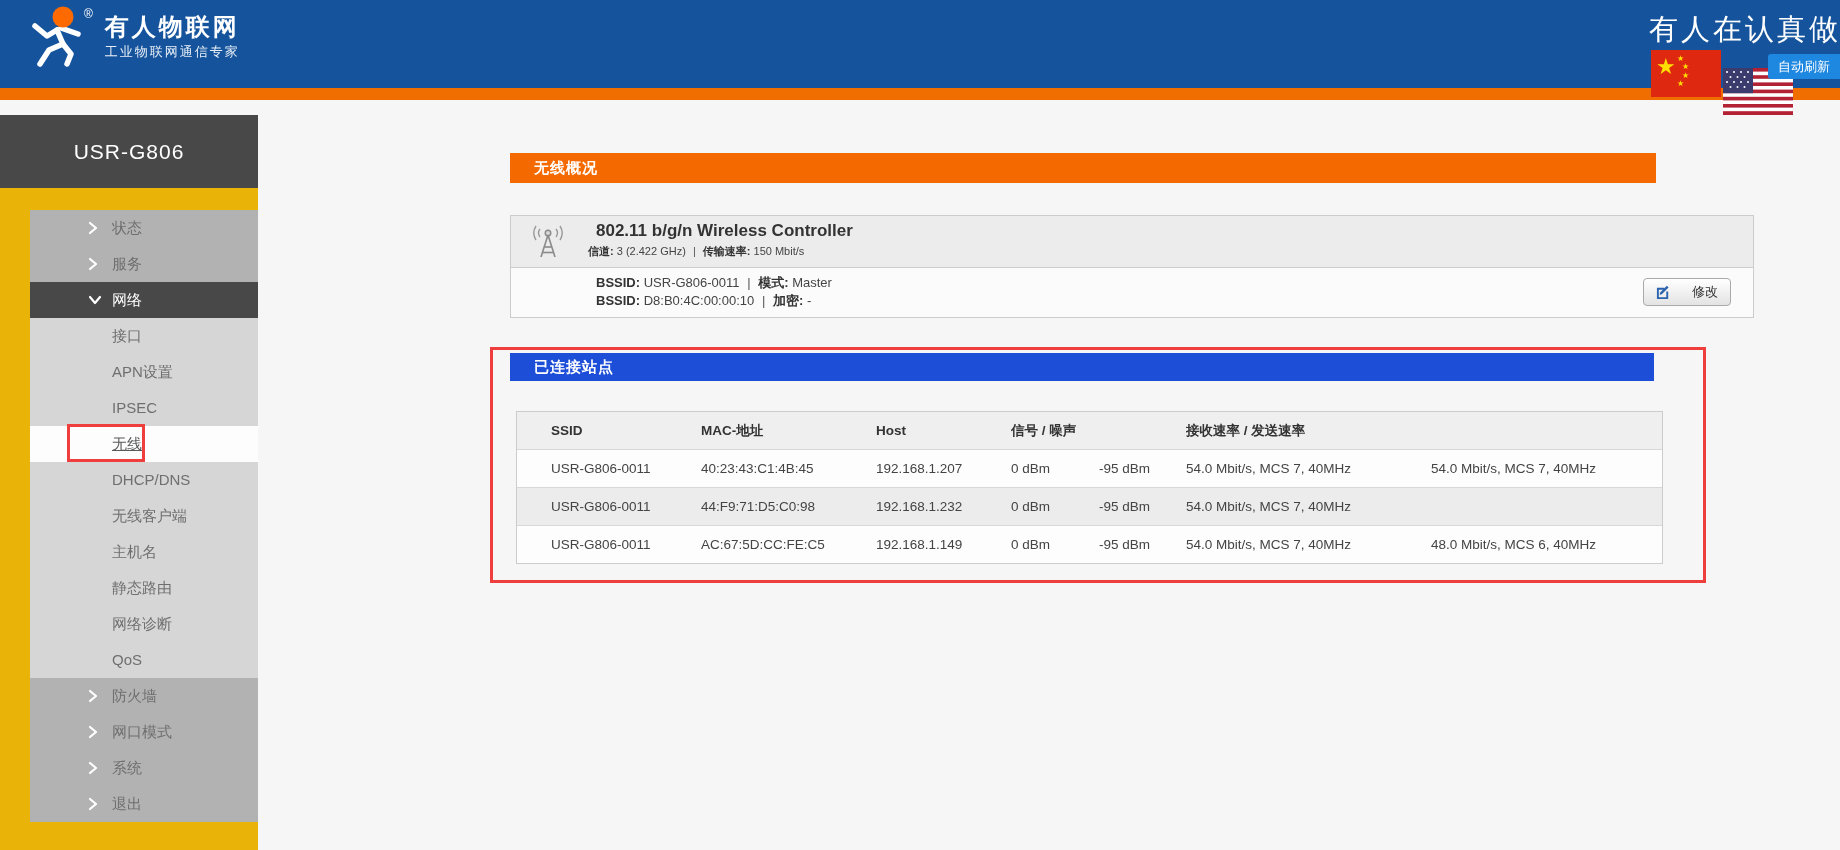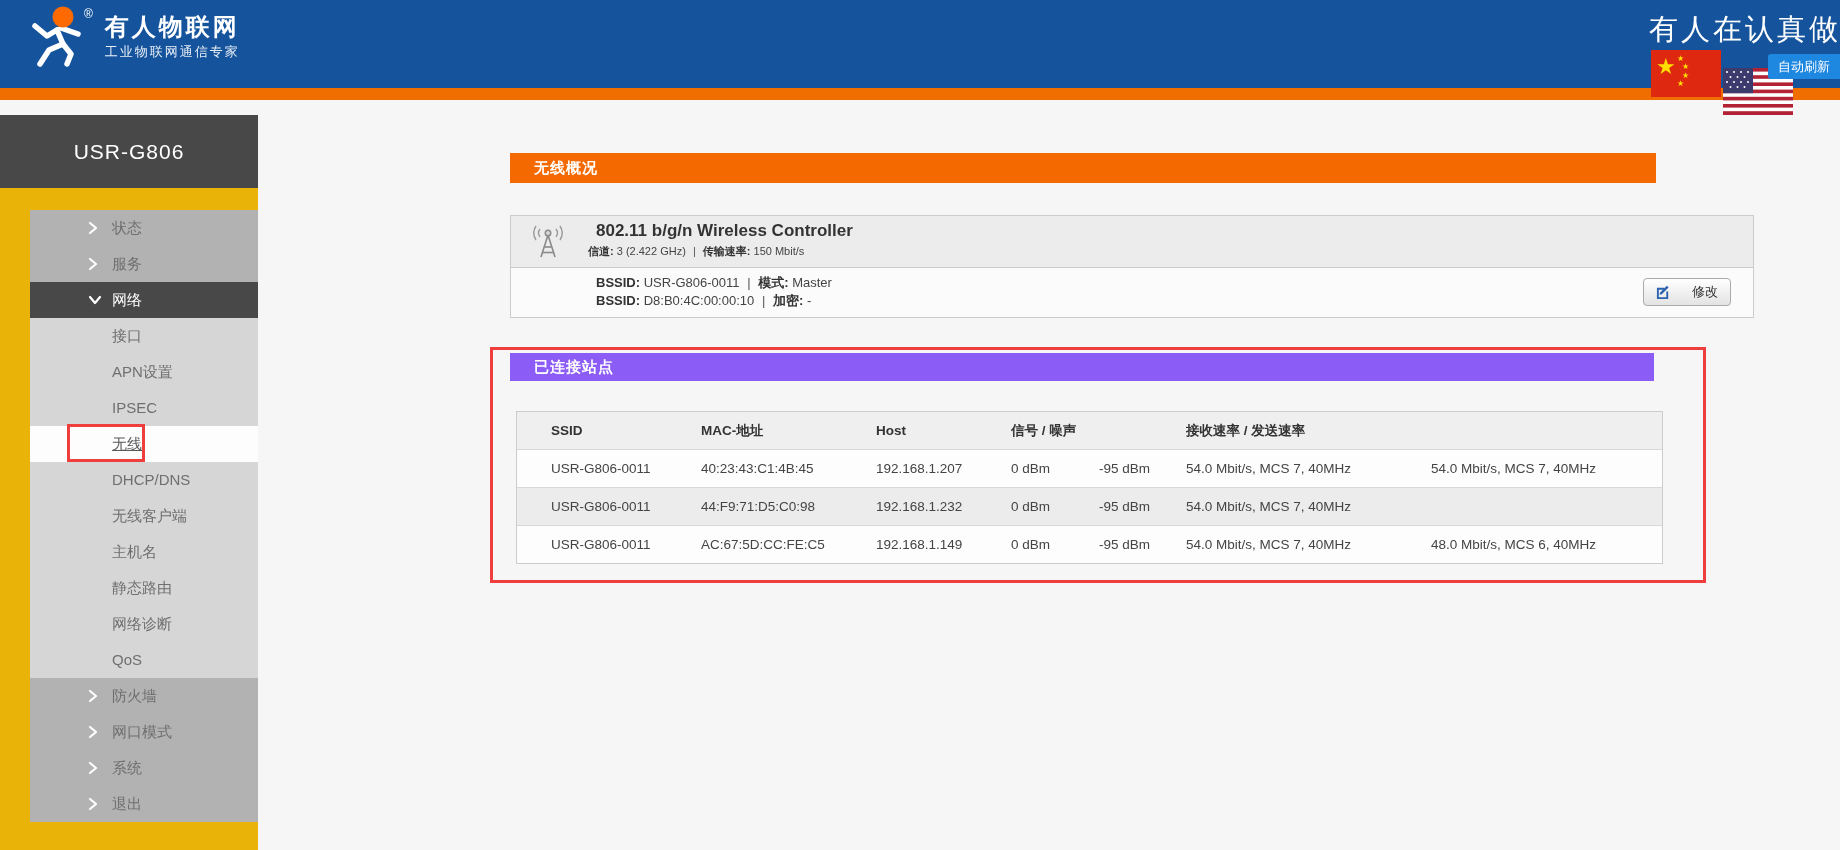--- a/index.html
+++ b/index.html
@@ -283,21 +283,21 @@
         <svg width="15" height="15" viewBox="0 0 16 16">
           <path d="M1 3 h8 v2 h-6 v8 h8 v-6 h2 v8 h-12 z" fill="#2b62ae"></path>
           <path d="M6.2 9.8 L13.4 2.6 L11.6 0.8 L4.4 8 L3.8 10.4 z" fill="#2b62ae"></path>
         </svg>
       </span>
       <span>修改</span>
     </button>
   </div>
 </div>
 
-<div class="sec-bar" id="bar-stations" style="background: #8b5cf6;">已连接站点</div>
+<div class="sec-bar" id="bar-stations" style="background: #1d4ed8;">已连接站点</div>
 
 <div class="table">
   <div class="thead" id="thead">
       <div class="cell" style="width: 184px;">SSID</div>
       <div class="cell" style="width: 175px;">MAC-地址</div>
       <div class="cell" style="width: 135px;">Host</div>
       <div class="cell" style="width: 175px;">信号 / 噪声</div>
       <div class="cell" style="width: 478px;">接收速率 / 发送速率</div>
     </div>
   <div id="tbody">

